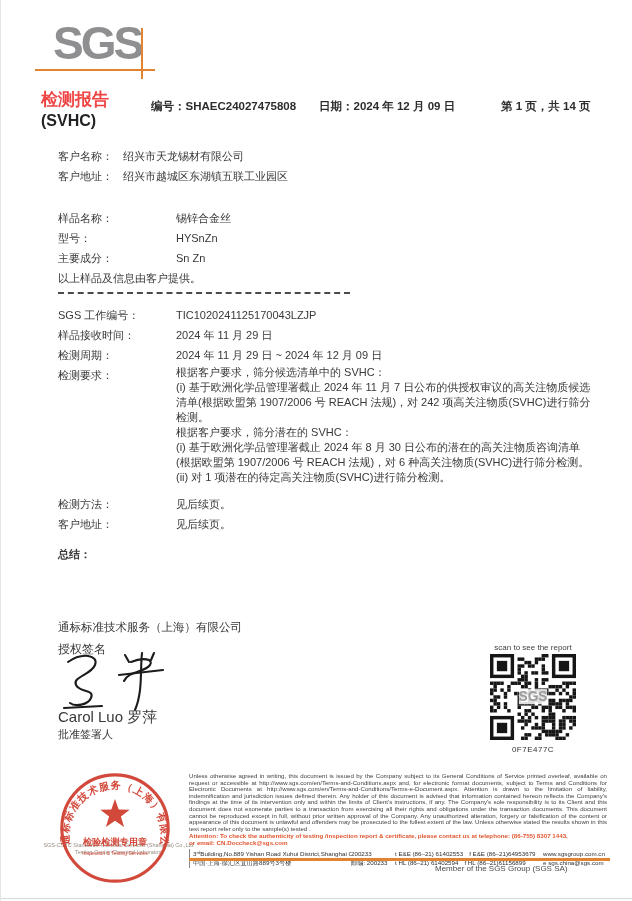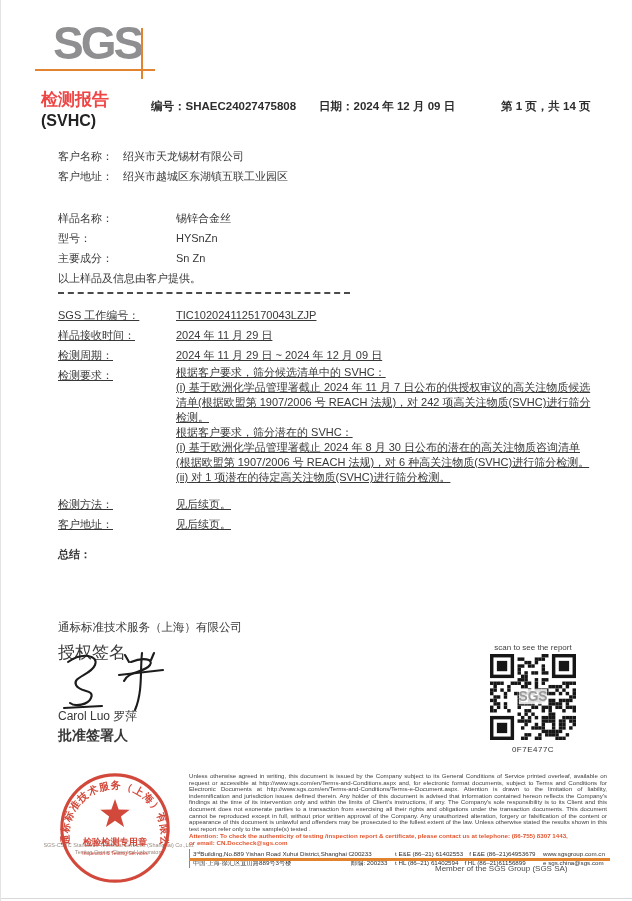--- a/index.html
+++ b/index.html
@@ -21,32 +21,32 @@
   .meta-no{left:150px;} .meta-date{left:318px;} .meta-page{left:500px;}
 
   
   .main{position:absolute;left:57px;top:146px;width:536px;font-size:11px;}
   .row{display:flex;line-height:20px;}
   .row .lbl{flex:0 0 65px;}
   .row.wide .lbl{flex:0 0 118px;}
   .row .val{flex:1;}
   .sample-block{margin-top:22px;}
   .dashes{margin-top:4px;width:292px;border-top:2.5px dashed #4a4a4a;}
-  .job-block{margin-top:11px;text-decoration:underline;}
+  .job-block{margin-top:11px;}
   .req-lines{width:412px;}
   .req-lines div{line-height:15px;}
   .after-req{margin-top:9px;}
   .summary{margin-top:13px;font-weight:bold;}
 
   
   .company{position:absolute;left:57px;top:620px;font-size:11.5px;}
-  .auth-label{position:absolute;left:57px;top:641px;font-size:17px;}
+  .auth-label{position:absolute;left:57px;top:641px;font-size:12px;}
   .signature{position:absolute;left:54px;top:650px;}
-  .signer{position:absolute;left:57px;top:708px;font-size:12px;}
-  .signer-title{position:absolute;left:57px;top:727px;font-size:14px;font-weight:bold;}
+  .signer{position:absolute;left:57px;top:708px;font-size:15px;}
+  .signer-title{position:absolute;left:57px;top:727px;font-size:11px;}
 
   
   .qr-wrap{position:absolute;left:460px;top:643px;width:144px;text-align:center;}
   .qr-caption{font-size:8px;color:#3f3f3f;}
   .qr-svg{margin-top:2px;}
   .qr-code-text{font-size:8px;color:#333;margin-top:1px;letter-spacing:.5px;}
 
   
   .stamp{position:absolute;left:56px;top:770px;z-index:2;opacity:.92;}
   .stamp-sub{position:absolute;left:34px;top:842px;width:168px;text-align:center;font-size:5.5px;line-height:6.5px;color:#9a8c82;z-index:1;}

